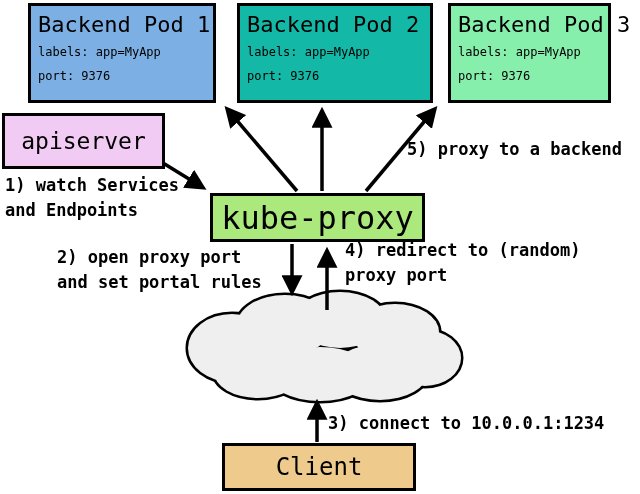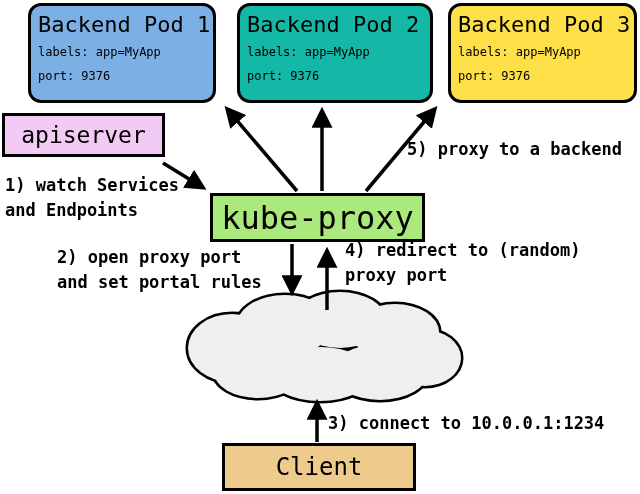--- a/index.html
+++ b/index.html
@@ -5,21 +5,21 @@
   html,body{margin:0;padding:0;background:#fff;}
   #stage{
     position:relative;width:640px;height:494px;background:#fff;
     font-family:"DejaVu Sans Mono","Liberation Mono",monospace;
     overflow:hidden;color:#000;
   }
   #arrow-layer{position:absolute;left:0;top:0;width:640px;height:494px;}
   .box{
     position:absolute;box-sizing:border-box;border:3px solid #000;
   }
-  .pod{width:188px;height:100px;top:3px;padding:3px 7px;border-radius:13px;}
+  .pod{width:188px;height:100px;top:3px;padding:3px 7px;}
   .pod-title{font-size:22px;line-height:31px;white-space:nowrap;}
   .pod-line{font-size:12px;line-height:24px;white-space:nowrap;}
   .node-label-box{display:flex;align-items:center;justify-content:center;}
   .node-label{white-space:nowrap;}
   .annotation{
     position:absolute;font-weight:bold;font-size:17px;line-height:25px;
     white-space:pre-line;
   }
   .cloud-label{
     position:absolute;left:258px;top:342px;width:120px;text-align:center;
@@ -77,27 +77,27 @@
     <div class="pod-line">labels: app=MyApp</div>
     <div class="pod-line">port: 9376</div>
   </div>
 
   <div class="box pod" style="left: 237px; width: 196px; background-color: #14b8a6;">
     <div class="pod-title">Backend Pod 2</div>
     <div class="pod-line">labels: app=MyApp</div>
     <div class="pod-line">port: 9376</div>
   </div>
 
-  <div class="box pod" style="left: 448px; width: 189px; background-color: #fde047;">
+  <div class="box pod" style="left: 448px; width: 163px; background-color: #86efac;">
     <div class="pod-title">Backend Pod 3</div>
     <div class="pod-line">labels: app=MyApp</div>
     <div class="pod-line">port: 9376</div>
   </div>
 
-  <div class="box node-label-box" style="left: 2px; top: 113px; width: 163px; height: 44px; background-color: rgb(242, 203, 244);">
+  <div class="box node-label-box" style="left: 2px; top: 113px; width: 163px; height: 56px; background-color: rgb(242, 203, 244);">
     <span class="node-label" style="font-size:23px;">apiserver</span>
   </div>
 
   <div class="box node-label-box" style="left: 210px; top: 193px; width: 215px; height: 49px; background-color: rgb(172, 233, 125);">
     <span class="node-label" style="font-size:32px;">kube-proxy</span>
   </div>
 
   <div class="box node-label-box" style="left: 222px; top: 443px; width: 194px; height: 48px; background-color: rgb(238, 202, 140); justify-content: center;">
     <span class="node-label" style="font-size:24px;">Client</span>
   </div>

